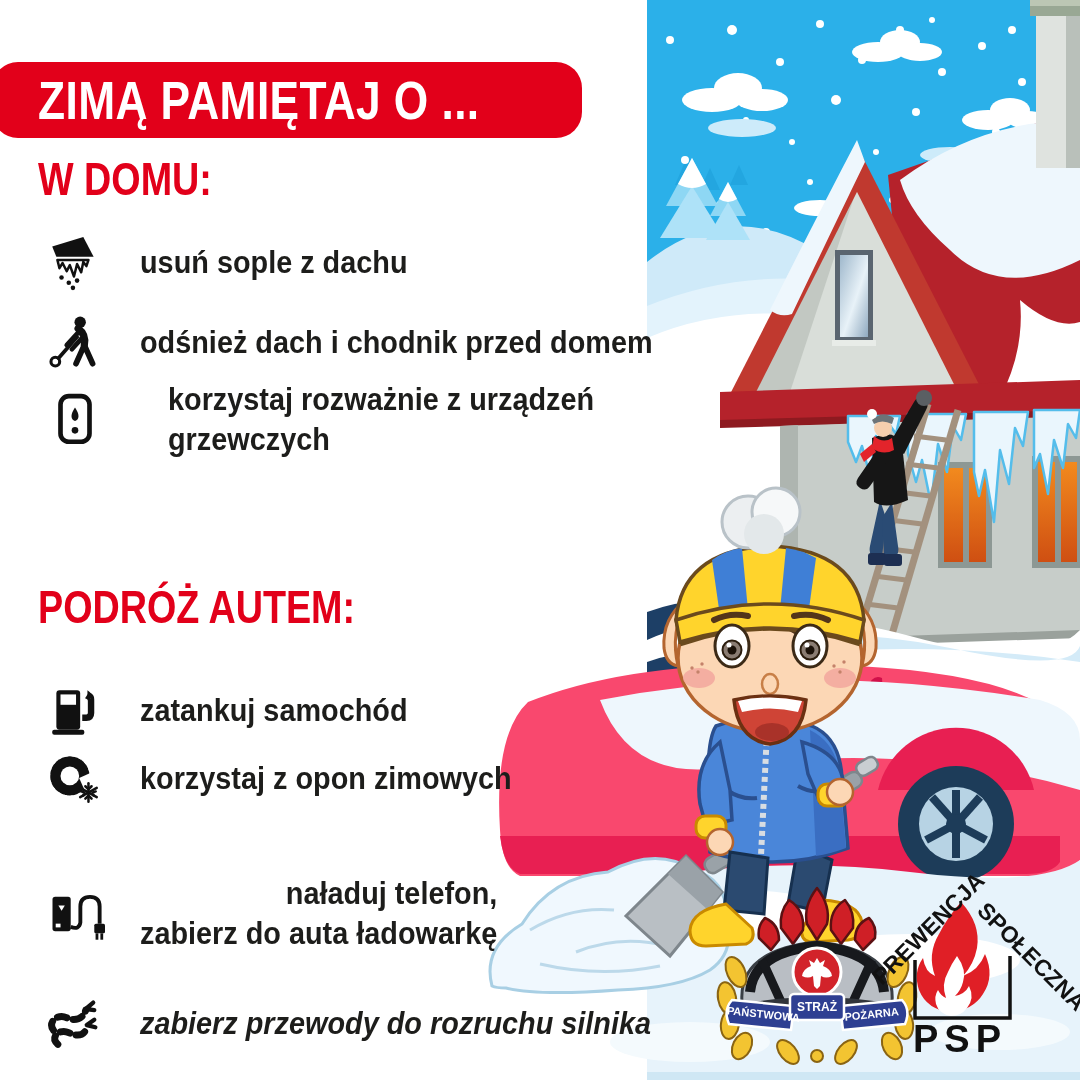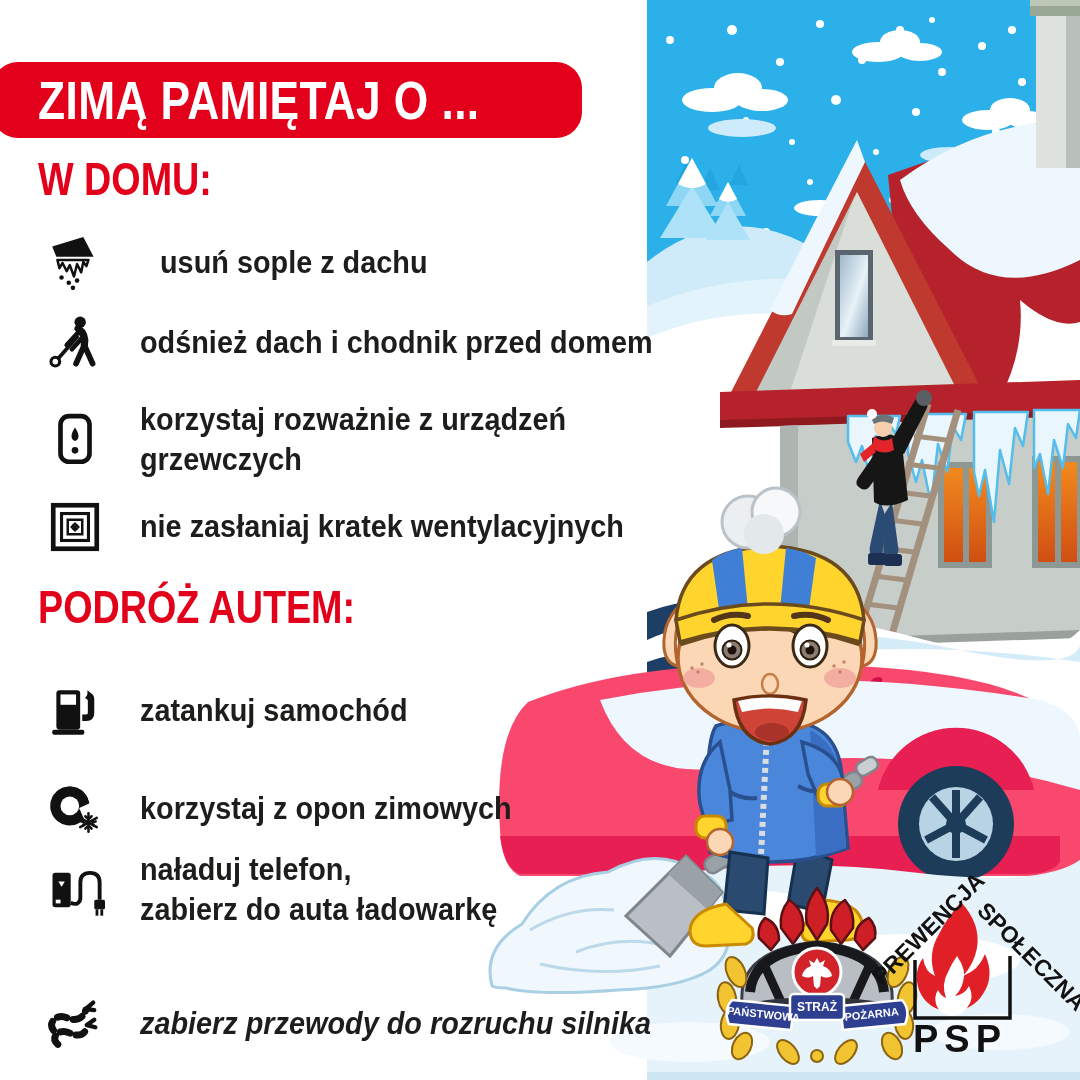--- a/index.html
+++ b/index.html
@@ -380,21 +380,21 @@
       <text x="480" y="1052" font-size="38" font-weight="700" fill="#111111" text-anchor="middle" letter-spacing="6">PSP</text>
     </g>
   </svg>
 
   <div class="banner">
     <span class="banner-text">ZIMĄ PAMIĘTAJ O ...</span>
   </div>
 
   <div class="sec-heading" style="top:152px;">W DOMU:</div>
 
-  <div class="row" style="top:228px;height:70px;gap:20px;">
+  <div class="row" style="top:228px;height:70px;">
     <span class="icon-box">
       <svg class="pict" width="58" height="58" viewBox="0 0 56 56" fill="#111">
         <polygon points="6,12 36,3 46,22 10,22"></polygon>
         <path d="M11,25 L41,25 L39,31 L36,27 L34,37 L30,29 L27,41 L23,30 L20,36 L16,28 L13,33 Z" fill="none" stroke="#111" stroke-width="2.4" stroke-linejoin="round"></path>
         <circle cx="15" cy="42" r="2.2"></circle>
           <circle cx="22" cy="47" r="2.2"></circle>
           <circle cx="30" cy="45" r="2.2"></circle>
           <circle cx="26" cy="52" r="2.2"></circle>
       </svg>
     </span>
@@ -408,78 +408,67 @@
         <path d="M31,14 q8,6 6,16" stroke="#111" stroke-width="7" fill="none" stroke-linecap="round"></path>
         <path d="M37,30 L29,48 M37,30 L45,48" stroke="#111" stroke-width="5.5" stroke-linecap="round"></path>
         <path d="M31,18 L20,30 M34,24 L25,34" stroke="#111" stroke-width="4.5" stroke-linecap="round"></path>
         <line x1="11" y1="44" x2="31" y2="21" stroke="#111" stroke-width="3.6"></line>
         <circle cx="9" cy="46" r="4.2" fill="none" stroke="#111" stroke-width="3"></circle>
       </svg>
     </span>
     <span class="row-label">odśnież dach i chodnik przed domem</span>
   </div>
 
-  <div class="row" style="top:398px;height:84px;">
+  <div class="row" style="top:378px;height:84px;gap:28px;">
     <span class="icon-box">
       <svg class="pict" width="58" height="58" viewBox="0 0 56 56">
         <rect x="14" y="5" width="28" height="44" rx="8" fill="none" stroke="#111" stroke-width="4.5"></rect>
         <path d="M28,16 C23.5,22.5 23.5,27.5 28,29 C32.5,27.5 32.5,22.5 28,16 Z" fill="#111"></path>
         <circle cx="28" cy="38" r="3.2" fill="#111"></circle>
       </svg>
     </span>
     <span class="row-label">korzystaj rozważnie z urządzeń
 grzewczych</span>
   </div>
 
-  <div class="row" style="top:492px;height:70px;">
-    <span class="icon-box">
-      <svg class="pict" width="58" height="58" viewBox="0 0 56 56" fill="none" stroke="#111">
-        <rect x="7" y="7" width="42" height="42" stroke-width="4.5"></rect>
-        <rect x="15" y="15" width="26" height="26" stroke-width="3"></rect>
-        <rect x="21" y="21" width="14" height="14" stroke-width="2.4"></rect>
-        <path d="M28,24.5 L31.5,28 L28,31.5 L24.5,28 Z M25.5,25.5 l5,5 M30.5,25.5 l-5,5" stroke-width="1.8"></path>
-      </svg>
-    </span>
-    <span class="row-label">nie zasłaniaj kratek wentylacyjnych</span>
-  </div>
 
   <div class="sec-heading" style="top:580px;">PODRÓŻ AUTEM:</div>
 
   <div class="row" style="top:676px;height:70px;text-align:right;">
     <span class="icon-box">
       <svg class="pict" width="58" height="58" viewBox="0 0 56 56">
         <rect x="10" y="8" width="23" height="38" rx="3" fill="#111"></rect>
         <rect x="14" y="12" width="15" height="10" fill="#fff"></rect>
         <rect x="6" y="46" width="31" height="5" rx="2" fill="#111"></rect>
         <path d="M35,36 h4 q6,0 6,-6 V17 q0,-4 -3,-5 l-2,3 q2,1 2,3 v12 q0,3 -3,3 h-4" fill="none" stroke="#111" stroke-width="3.2"></path>
         <path d="M40,8 q5,3 4,8 l-4,-1 z" fill="#111"></path>
       </svg>
     </span>
     <span class="row-label">zatankuj samochód</span>
   </div>
 
-  <div class="row" style="top:774px;height:70px;">
+  <div class="row" style="top:744px;height:70px;">
     <span class="icon-box">
       <svg class="pict" width="58" height="58" viewBox="0 0 56 56">
         <circle cx="23" cy="25" r="19" fill="#111"></circle>
         <circle cx="23" cy="25" r="9" fill="#fff"></circle>
         <rect x="32" y="27" width="26" height="22" fill="#fff" transform="rotate(-24 32 27)"></rect>
         <circle cx="23" cy="25" r="20.5" fill="none" stroke="#fff" stroke-width="3" stroke-dasharray="3 4"></circle>
         <g stroke="#111" stroke-width="2.4" stroke-linecap="round">
           <line x1="41" y1="32" x2="41" y2="50"></line>
             <line x1="33" y1="36.5" x2="49" y2="45.5"></line>
             <line x1="49" y1="36.5" x2="33" y2="45.5"></line>
           <path d="M38,35 l3,3 3,-3 M38,47 l3,-3 3,3 M34,40 l3,1 -1,3 M48,40 l-3,1 1,3" fill="none"></path>
         </g>
       </svg>
     </span>
     <span class="row-label">korzystaj z opon zimowych</span>
   </div>
 
-  <div class="row" style="top:848px;height:84px;">
+  <div class="row" style="top:872px;height:84px;text-align:right;">
     <span class="icon-box">
       <svg class="pict" width="60" height="60" viewBox="0 0 56 56">
         <rect x="7" y="12" width="17" height="32" rx="2.5" fill="#111"></rect>
         <path d="M12.5,20 h6 l-3,5 z" fill="#fff"></path>
         <rect x="10" y="37" width="4.5" height="3.5" fill="#fff"></rect>
         <path d="M24,40 q8,3 9,-4 V21 q0,-9 9,-9 t9,9 v16" fill="none" stroke="#111" stroke-width="3.6"></path>
         <rect x="46" y="37" width="10" height="9" rx="1.5" fill="#111"></rect>
         <line x1="48.5" y1="46" x2="48.5" y2="52" stroke="#111" stroke-width="2.6"></line>
         <line x1="53" y1="46" x2="53" y2="52" stroke="#111" stroke-width="2.6"></line>
       </svg>

